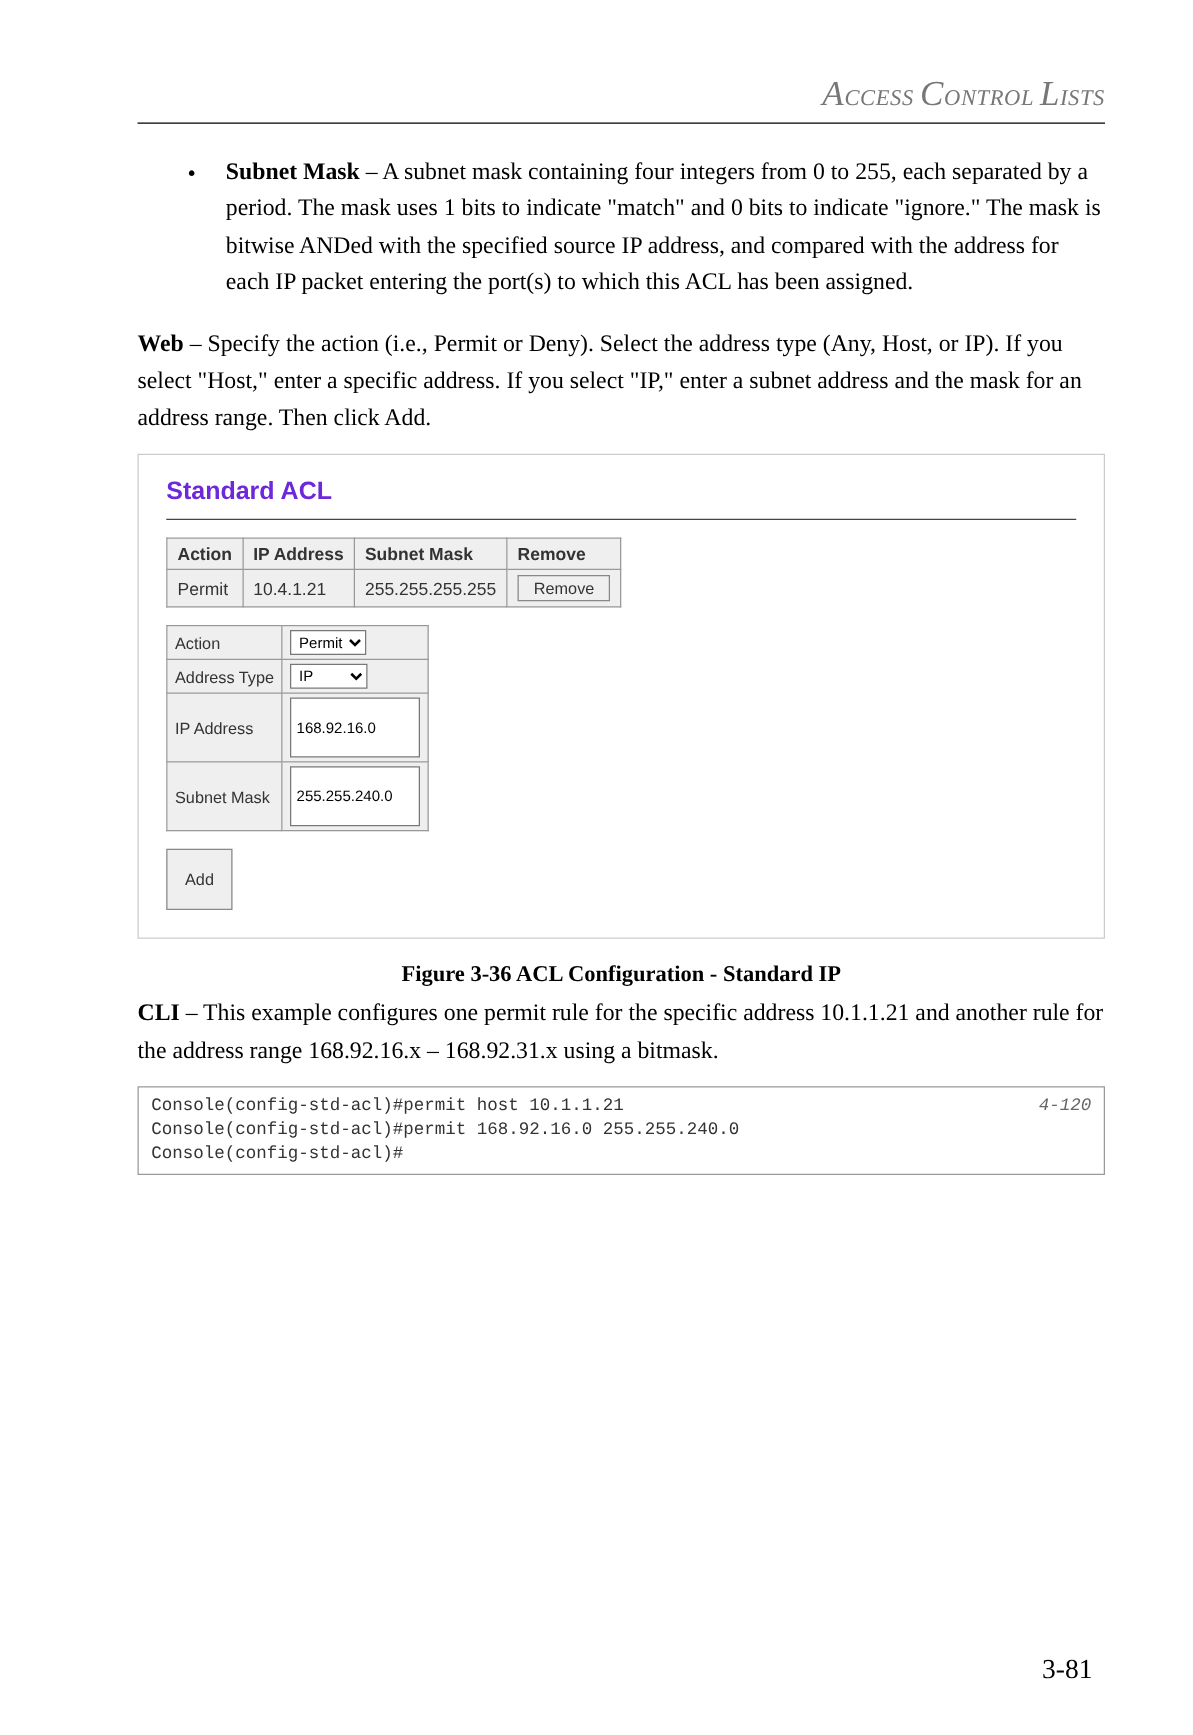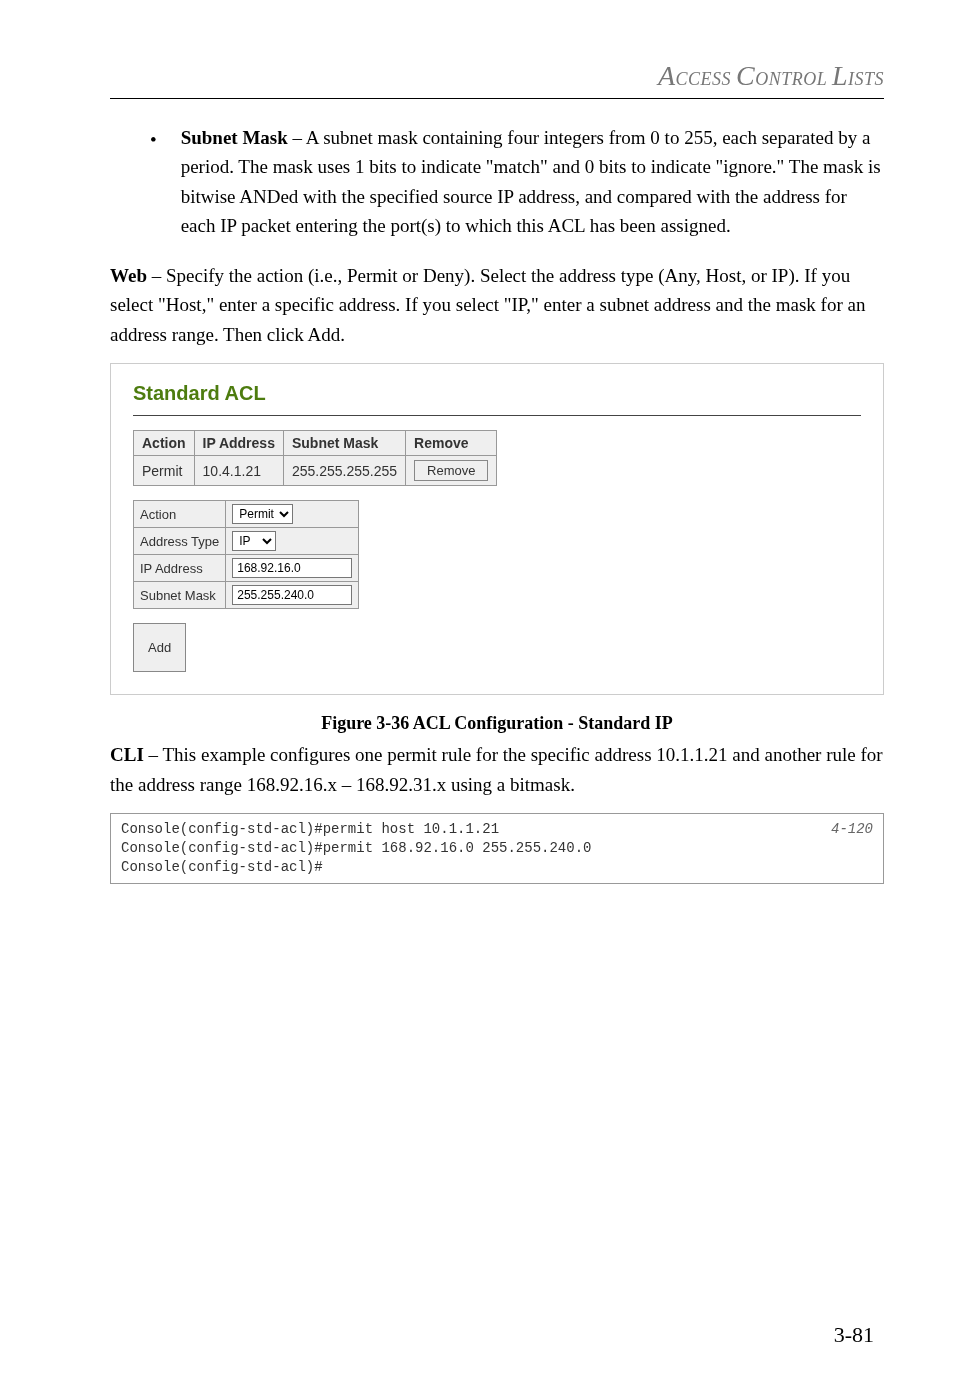--- a/index.html
+++ b/index.html
@@ -50,21 +50,21 @@
       margin: 12px 0 18px 0;
       padding: 18px 22px 22px 22px;
       background: #fff;
       font-family: Arial, Helvetica, sans-serif;
       color: #333;
     }
     .fig-h {
       font-size: 20px;
       font-weight: bold;
       margin-bottom: 10px;
-      color: #4d7c0f;
+      color: #6d28d9;
     }
     .fig-rule {
       border: none;
       border-top: 1px solid #444;
       margin-bottom: 14px;
     }
     .fig-sub {
       font-size: 16px;
       font-weight: bold;
       margin-bottom: 4px;
@@ -104,23 +104,23 @@
     }
     select.ui-select {
       font-size: 12px;
       background: #fff;
       border: 1px solid #777;
       padding: 1px 2px;
     }
     input.ui-input {
       font-size: 12px;
       border: 1px solid #777;
-      padding: 2px 4px;
-      background: #fff;
-      width: 120px;
+      padding: 16px 4px;
+      background: #fff;
+      width: 104px;
     }
     .fig-caption {
       text-align: center;
       font-weight: bold;
       font-size: 18px;
       margin-bottom: 6px;
       font-family: Georgia, serif;
     }
     .code-box {
       border: 1px solid #999;
@@ -200,21 +200,21 @@
       <td>Action</td>
       <td>
         <select class="ui-select">
           <option>Permit</option>
         </select>
       </td>
     </tr>
     <tr>
       <td>Address Type</td>
       <td>
-        <select class="ui-select" style="width:44px;">
+        <select class="ui-select" style="width:62px;">
           <option>IP</option>
         </select>
       </td>
     </tr>
     <tr>
       <td>IP Address</td>
       <td>
         <input class="ui-input" value="168.92.16.0" style="">
       </td>
     </tr>

